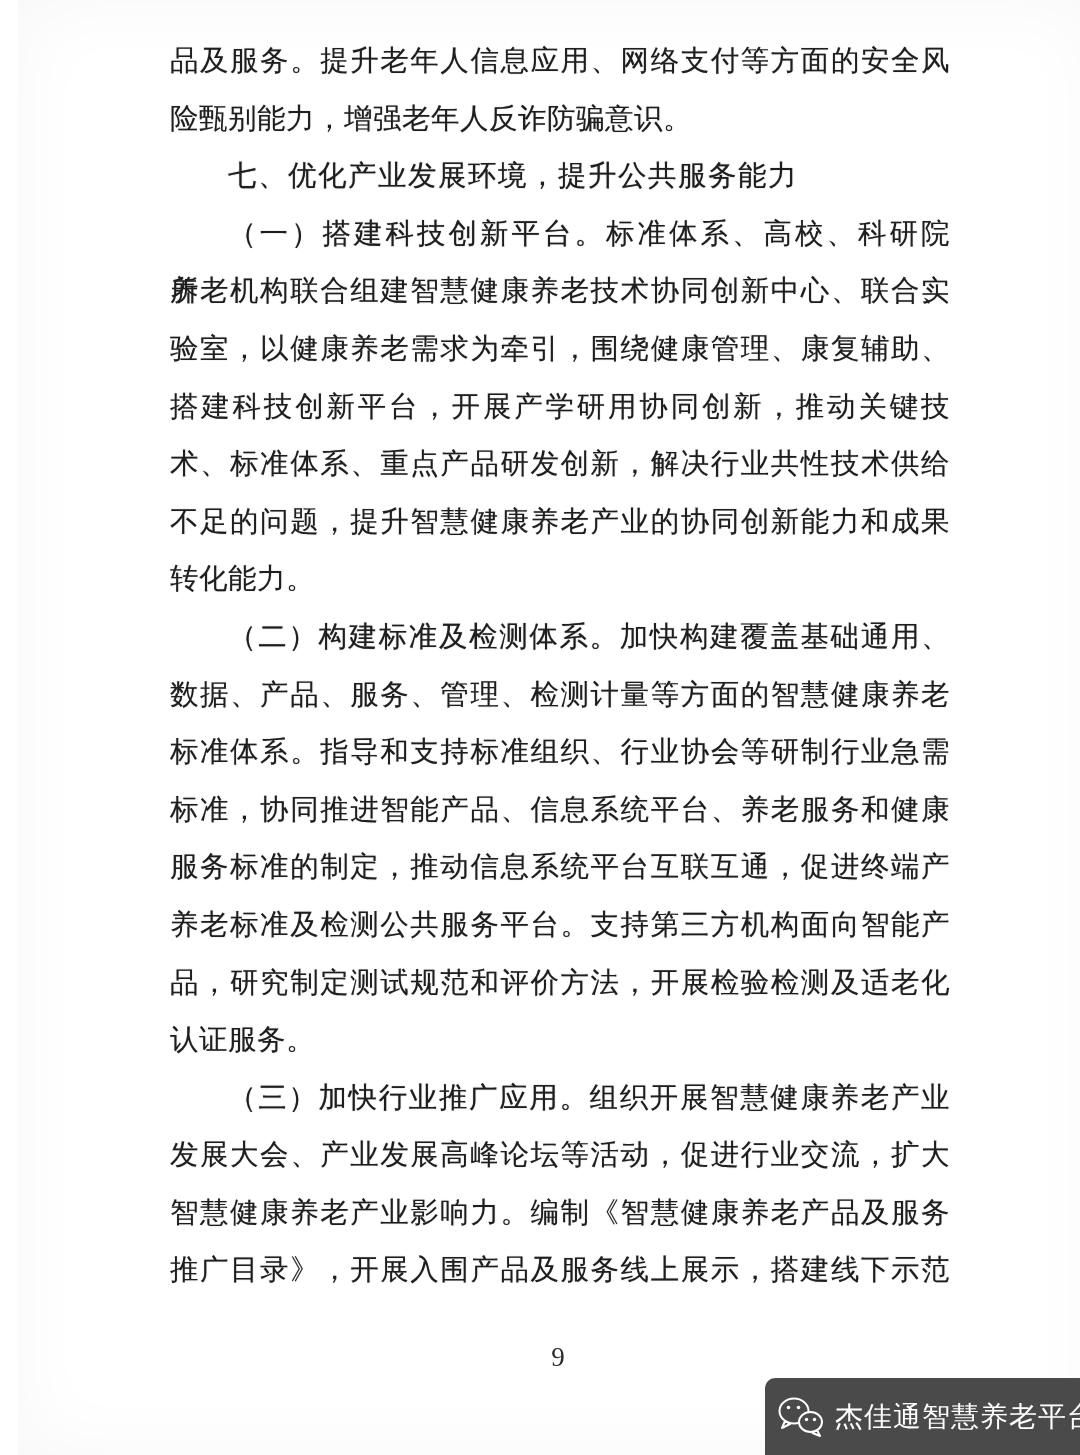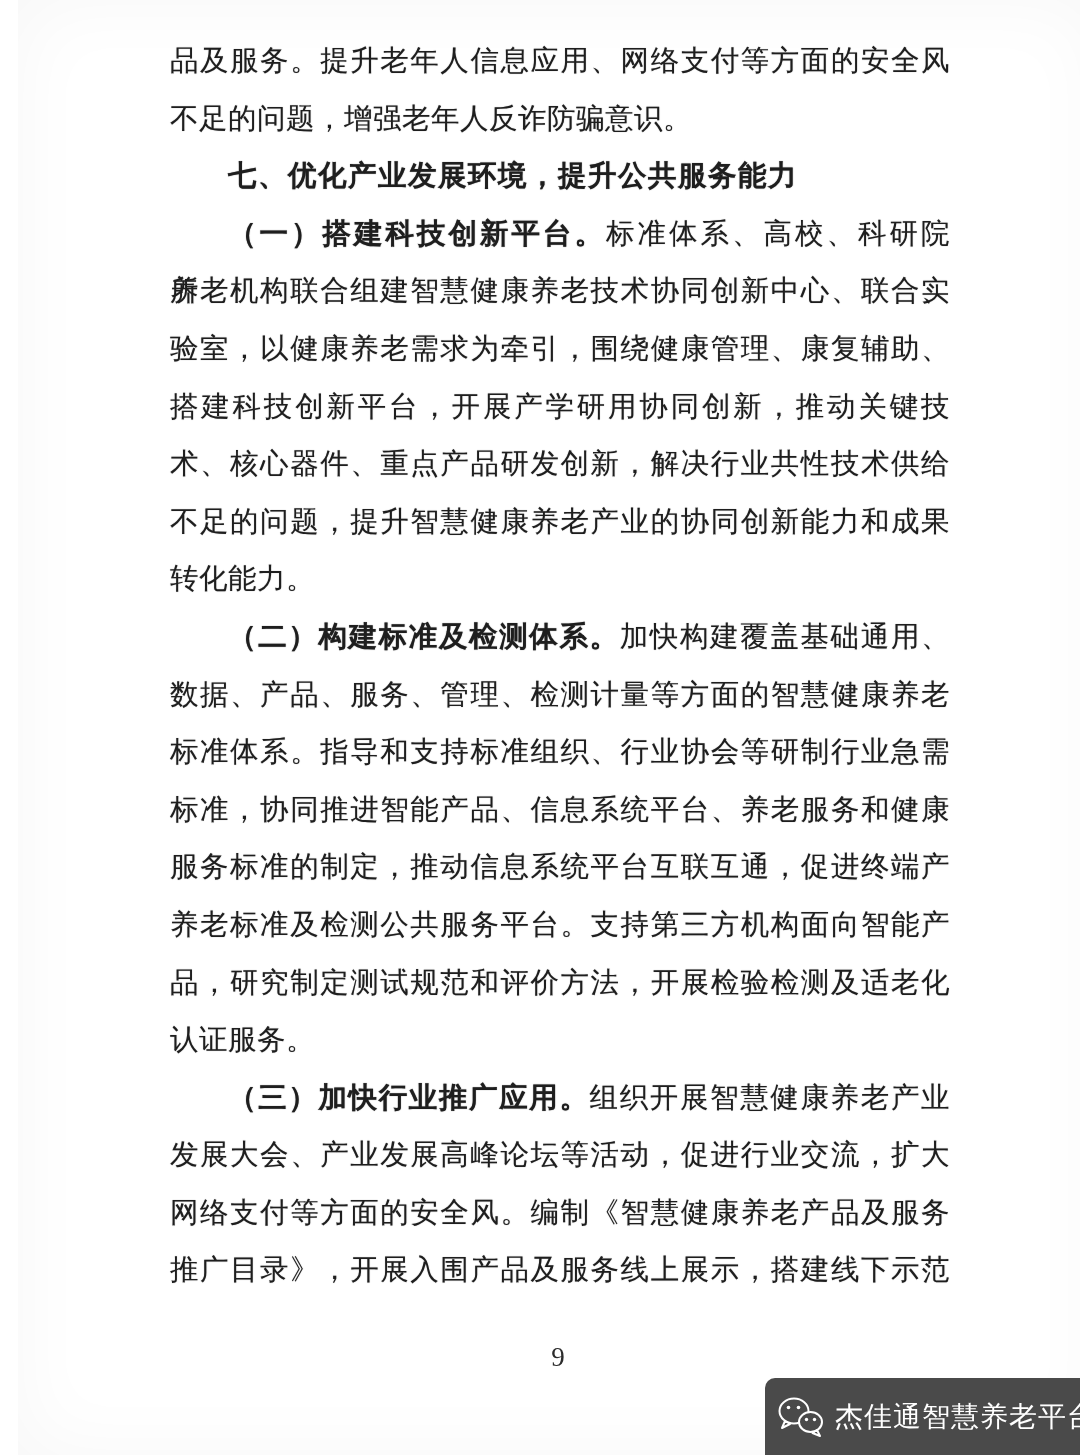--- a/index.html
+++ b/index.html
@@ -40,21 +40,21 @@
   .line.indent {
     text-indent: 58px;
   }
   .line.heading {
     font-family: "Liberation Sans", "DejaVu Sans", sans-serif;
     font-weight: bold;
     letter-spacing: 1.5px;
     text-shadow: 0 0 1px rgba(20,20,20,0.7);
   }
   .seg-bold {
-    font-weight: bold;
+    font-weight: normal;
     text-shadow: 0 0 1px rgba(20,20,20,0.65);
   }
   .page-number {
     position: absolute;
     left: 0;
     right: 0;
     top: 1342px;
     text-align: center;
     font-size: 27px;
     line-height: 30px;
@@ -84,33 +84,33 @@
   .wechat-icon { flex: 0 0 auto; display: block; }
 </style>
 </head>
 <body>
 
 <div class="page">
 
   <div class="text-block" id="lines-container">
   <div class="line stretch"><span class="seg-bold"></span><span class="seg-regular">品及服务。提升老年人信息应用、网络支付等方面的安全风</span></div>
 
-  <div class="line"><span class="seg-bold"></span><span class="seg-regular">不足的问题，增强老年人反诈防骗意识。</span></div>
+  <div class="line"><span class="seg-bold"></span><span class="seg-regular">险甄别能力，增强老年人反诈防骗意识。</span></div>
 
   <div class="line indent heading"><span class="seg-bold">七、优化产业发展环境，提升公共服务能力</span><span class="seg-regular"></span></div>
 
   <div class="line indent stretch"><span class="seg-bold">（一）搭建科技创新平台。</span><span class="seg-regular">标准体系、高校、科研院所、</span></div>
 
   <div class="line stretch"><span class="seg-bold"></span><span class="seg-regular">养老机构联合组建智慧健康养老技术协同创新中心、联合实</span></div>
 
   <div class="line stretch"><span class="seg-bold"></span><span class="seg-regular">验室，以健康养老需求为牵引，围绕健康管理、康复辅助、</span></div>
 
   <div class="line stretch"><span class="seg-bold"></span><span class="seg-regular">搭建科技创新平台，开展产学研用协同创新，推动关键技</span></div>
 
-  <div class="line stretch"><span class="seg-bold"></span><span class="seg-regular">术、核心器件、重点产品研发创新，解决行业共性技术供给</span></div>
+  <div class="line stretch"><span class="seg-bold"></span><span class="seg-regular">术、标准体系、重点产品研发创新，解决行业共性技术供给</span></div>
 
   <div class="line stretch"><span class="seg-bold"></span><span class="seg-regular">不足的问题，提升智慧健康养老产业的协同创新能力和成果</span></div>
 
   <div class="line"><span class="seg-bold"></span><span class="seg-regular">转化能力。</span></div>
 
   <div class="line indent stretch"><span class="seg-bold">（二）构建标准及检测体系。</span><span class="seg-regular">加快构建覆盖基础通用、</span></div>
 
   <div class="line stretch"><span class="seg-bold"></span><span class="seg-regular">数据、产品、服务、管理、检测计量等方面的智慧健康养老</span></div>
 
   <div class="line stretch"><span class="seg-bold"></span><span class="seg-regular">标准体系。指导和支持标准组织、行业协会等研制行业急需</span></div>
@@ -123,21 +123,21 @@
   <div class="line stretch"><span class="seg-bold"></span><span class="seg-regular">养老标准及检测公共服务平台。支持第三方机构面向智能产</span></div>
 
   <div class="line stretch"><span class="seg-bold"></span><span class="seg-regular">品，研究制定测试规范和评价方法，开展检验检测及适老化</span></div>
 
   <div class="line"><span class="seg-bold"></span><span class="seg-regular">认证服务。</span></div>
 
   <div class="line indent stretch"><span class="seg-bold">（三）加快行业推广应用。</span><span class="seg-regular">组织开展智慧健康养老产业</span></div>
 
   <div class="line stretch"><span class="seg-bold"></span><span class="seg-regular">发展大会、产业发展高峰论坛等活动，促进行业交流，扩大</span></div>
 
-  <div class="line stretch"><span class="seg-bold"></span><span class="seg-regular">网络支付等方面的安全风。编制《智慧健康养老产品及服务</span></div>
+  <div class="line stretch"><span class="seg-bold"></span><span class="seg-regular">智慧健康养老产业影响力。编制《智慧健康养老产品及服务</span></div>
 
   <div class="line stretch"><span class="seg-bold"></span><span class="seg-regular">推广目录》，开展入围产品及服务线上展示，搭建线下示范</span></div>
 </div>
 
   <div class="page-number">9</div>
 
   <div class="watermark-bar">
     <svg class="wechat-icon" width="50" height="44" viewBox="0 0 50 44" xmlns="http://www.w3.org/2000/svg">
 
       <ellipse cx="18" cy="16" rx="14.5" ry="12.5" fill="#4a4a4a" stroke="#ffffff" stroke-width="2"></ellipse>

